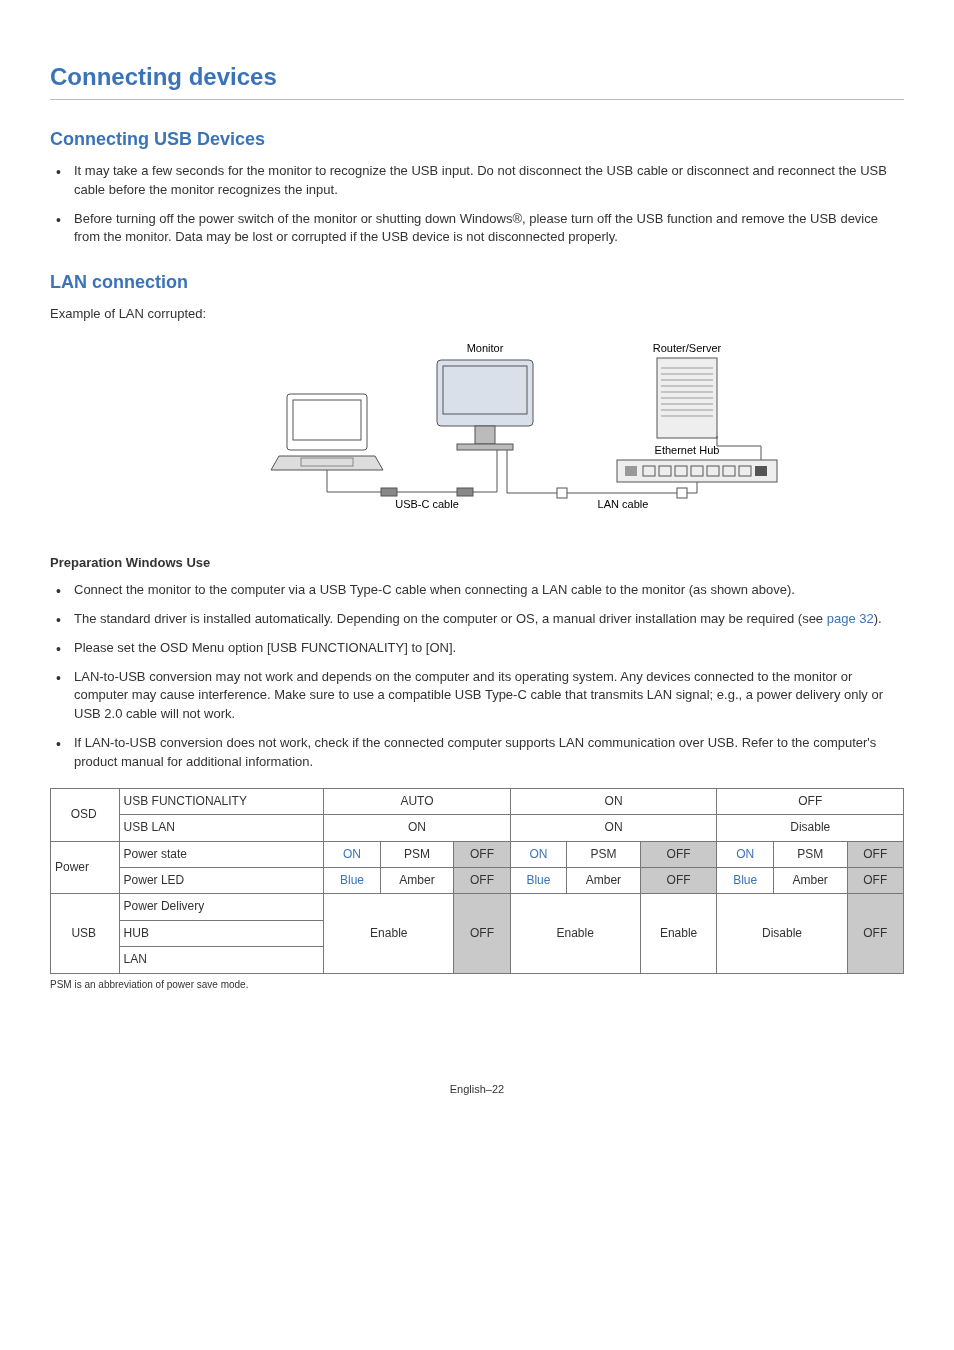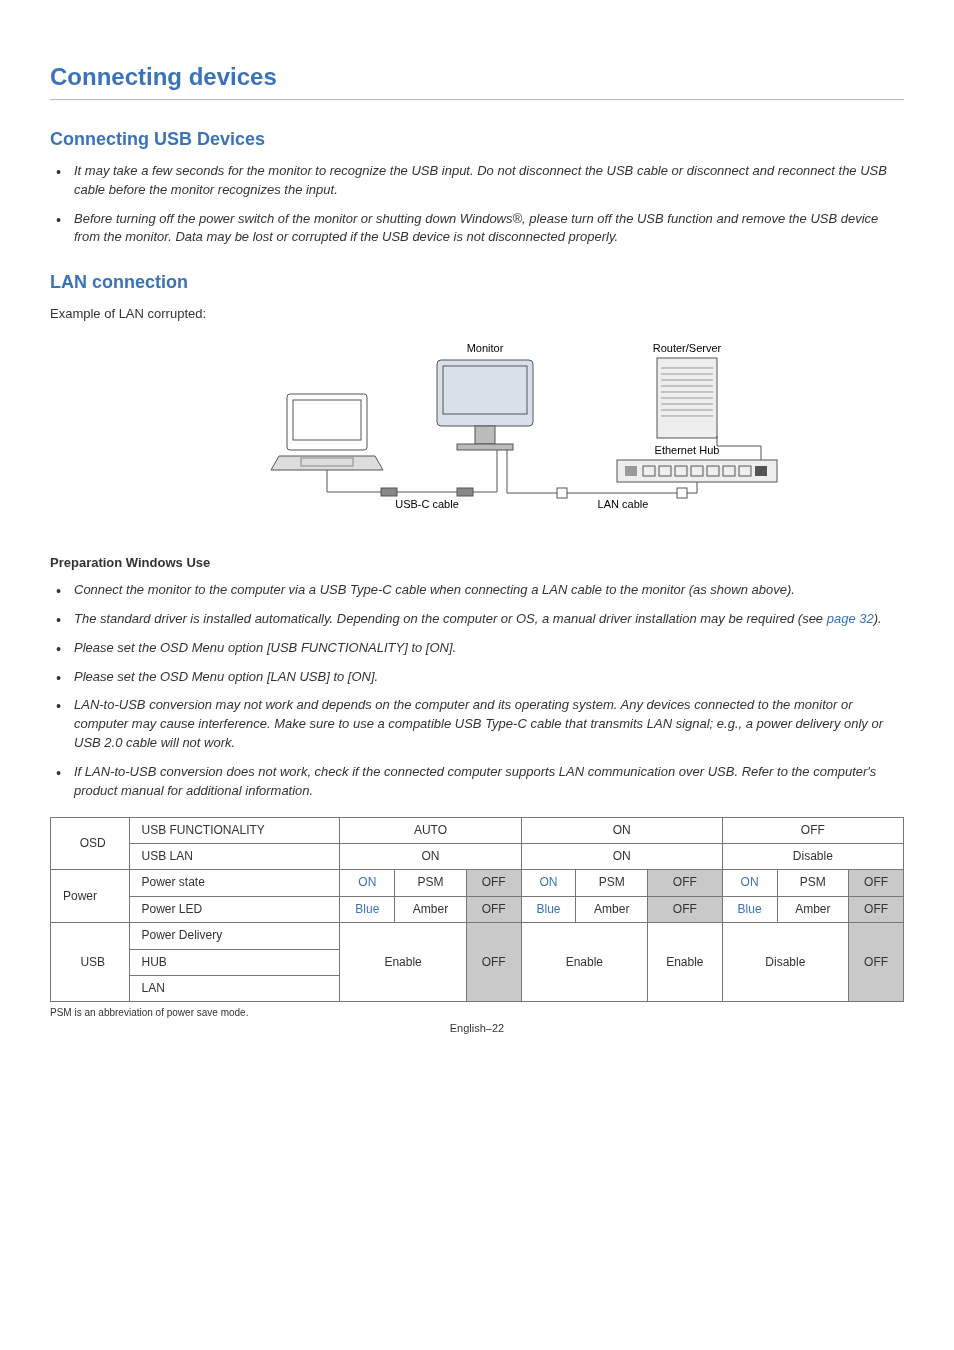--- a/index.html
+++ b/index.html
@@ -36,21 +36,20 @@
   }
   ul.bullets {
     list-style: none;
     padding: 0;
     margin: 0 0 16px 0;
   }
   ul.bullets > li {
     position: relative;
     padding-left: 24px;
     margin-bottom: 10px;
-    font-style: italic;
   }
   ul.bullets > li::before {
     content: "•";
     position: absolute;
     left: 6px;
     top: 0;
     font-size: 14px;
   }
   .link { color: #3b73b9; text-decoration: none;}
   .figure {
@@ -68,25 +67,25 @@
     width: 100%;
     margin-top: 8px;
     font-size: 12px;
   }
   table.osd td, table.osd th {
     border: 1px solid #777;
     padding: 4px 6px;
     text-align: center;
     vertical-align: middle;
   }
-  table.osd td.lh { text-align:left; padding-left:12px;margin-top:31px;}
+  table.osd td.lh { text-align:left; padding-left:4px;margin-top:31px;}
   .blue { color:#3b73b9; }
   .grey { background:#c9c9c9; }
   .footnote { font-size: 10px; margin-top:4px;}
-  .footer { text-align:center; font-size:11px; }
+  .footer { text-align:center; font-size:11px; margin-top: 90px;}
 </style>
 </head>
 <body>
 
 <div class="h1">Connecting devices</div>
 <hr class="rule">
 
 <div class="h2">Connecting USB Devices</div>
 <ul class="bullets">
   <li>It may take a few seconds for the monitor to recognize the USB input. Do not disconnect the USB cable or disconnect and reconnect the USB cable before the monitor recognizes the input.</li>
@@ -163,21 +162,20 @@
 </svg>
 </div>
 
 <div class="h3b">Preparation Windows Use</div>
 <ul class="bullets">
   <li>Connect the monitor to the computer via a USB Type-C cable when connecting a LAN cable to the monitor (as shown above).</li>
   <li>
     <span>The standard driver is installed automatically. Depending on the computer or OS, a manual driver installation may be required (see </span><a href="#" class="link">page 32</a><span>).</span>
   </li>
   <li>Please set the OSD Menu option [USB FUNCTIONALITY] to [ON].</li>
-  <li>Please set the OSD Menu option [LAN USB] to [ON].</li>
   <li>LAN-to-USB conversion may not work and depends on the computer and its operating system. Any devices connected to the monitor or computer may cause interference. Make sure to use a compatible USB Type-C cable that transmits LAN signal; e.g., a power delivery only or USB 2.0 cable will not work.</li>
   <li>If LAN-to-USB conversion does not work, check if the connected computer supports LAN communication over USB. Refer to the computer's product manual for additional information.</li>
 </ul>
 
 <table class="osd">
   <tbody>
       <tr>
     <td rowspan="2" class="lh" style="text-align:center;">OSD</td>
     <td class="lh">USB FUNCTIONALITY</td>
     <td colspan="3">AUTO</td>

